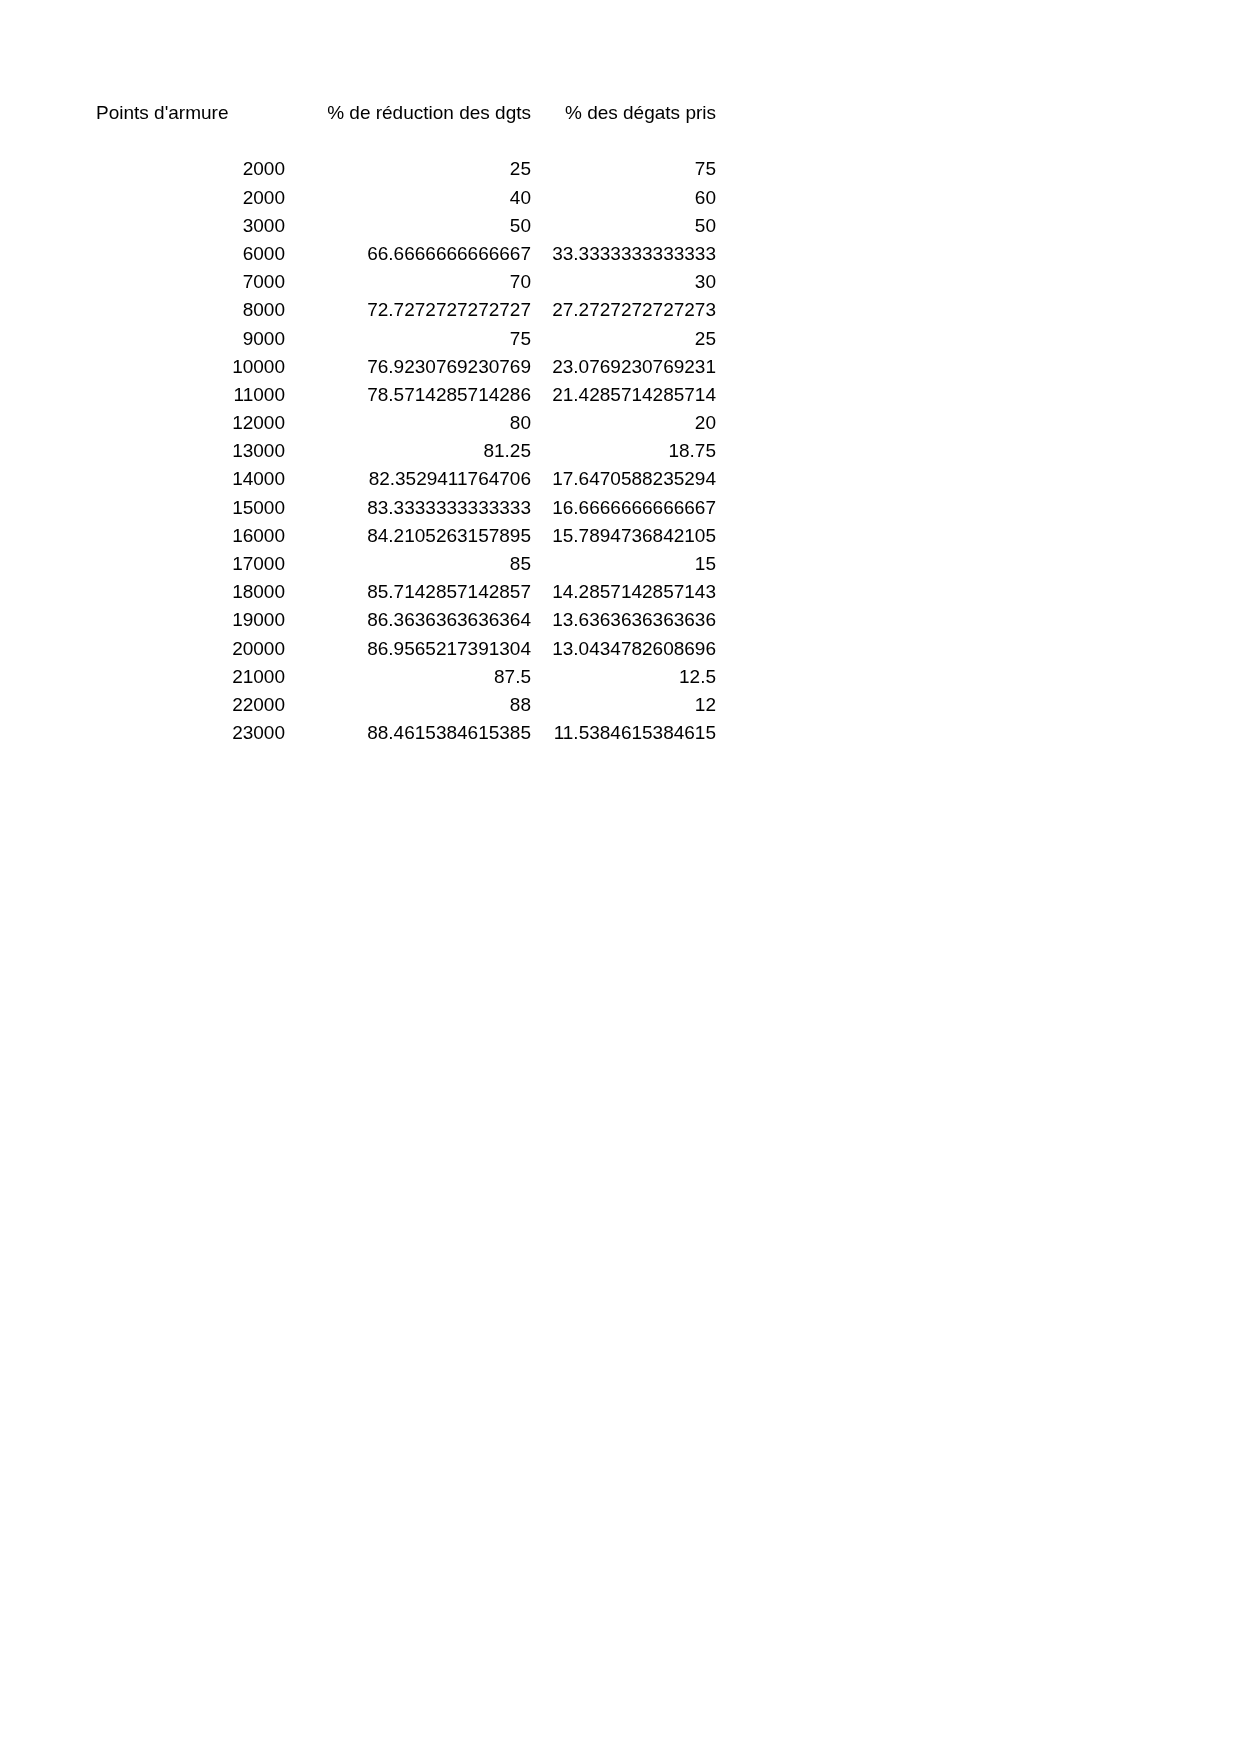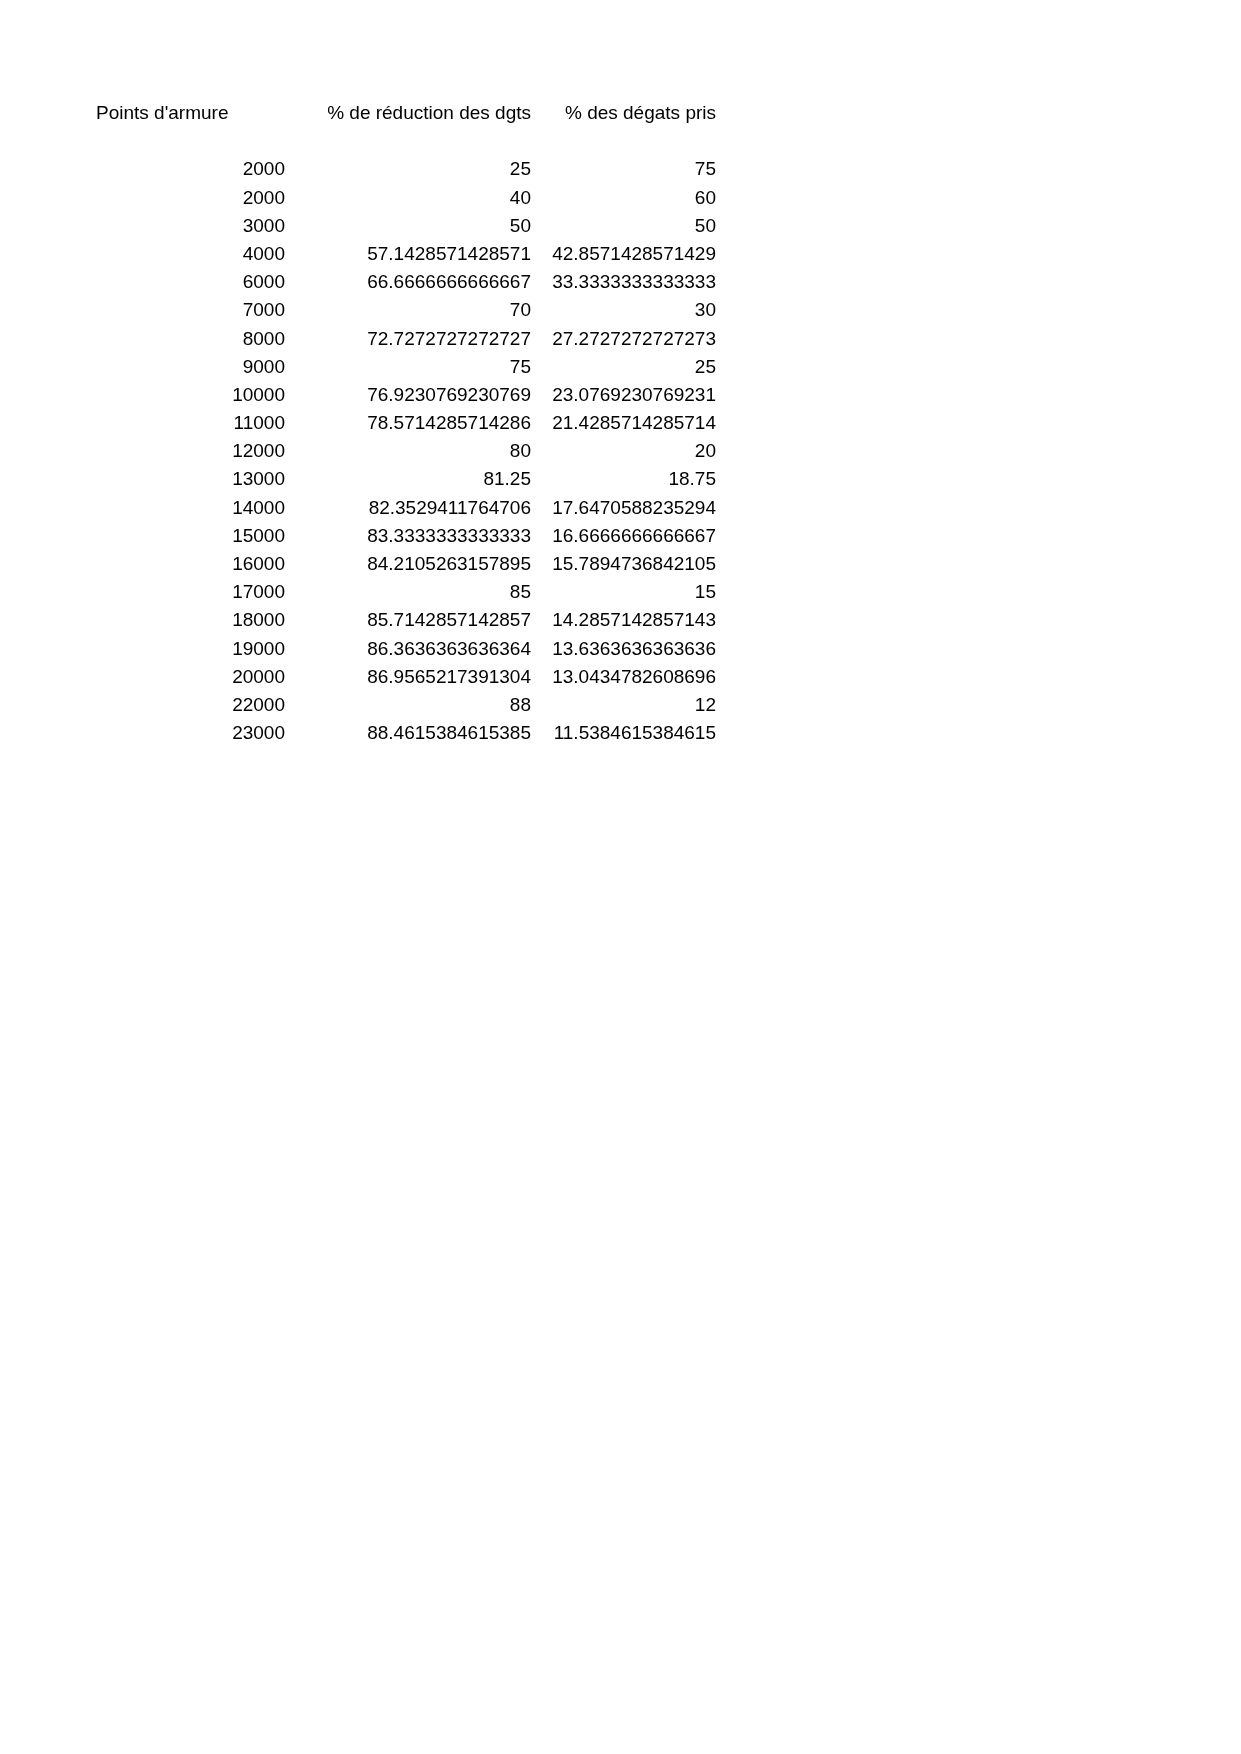--- a/index.html
+++ b/index.html
@@ -62,25 +62,20 @@
         </div>
         <div class="row">
           <div class="cell num c1">2000</div>
           <div class="cell num c2">40</div>
           <div class="cell num c3">60</div>
         </div>
         <div class="row">
           <div class="cell num c1">3000</div>
           <div class="cell num c2">50</div>
           <div class="cell num c3">50</div>
-        </div>
-        <div class="row">
-          <div class="cell num c1">4000</div>
-          <div class="cell num c2">57.1428571428571</div>
-          <div class="cell num c3">42.8571428571429</div>
         </div>
         <div class="row">
           <div class="cell num c1">6000</div>
           <div class="cell num c2">66.6666666666667</div>
           <div class="cell num c3">33.3333333333333</div>
         </div>
         <div class="row">
           <div class="cell num c1">7000</div>
           <div class="cell num c2">70</div>
           <div class="cell num c3">30</div>
@@ -144,20 +139,25 @@
           <div class="cell num c1">19000</div>
           <div class="cell num c2">86.3636363636364</div>
           <div class="cell num c3">13.6363636363636</div>
         </div>
         <div class="row">
           <div class="cell num c1">20000</div>
           <div class="cell num c2">86.9565217391304</div>
           <div class="cell num c3">13.0434782608696</div>
         </div>
         <div class="row">
+          <div class="cell num c1">21000</div>
+          <div class="cell num c2">87.5</div>
+          <div class="cell num c3">12.5</div>
+        </div>
+        <div class="row">
           <div class="cell num c1">22000</div>
           <div class="cell num c2">88</div>
           <div class="cell num c3">12</div>
         </div>
         <div class="row">
           <div class="cell num c1">23000</div>
           <div class="cell num c2">88.4615384615385</div>
           <div class="cell num c3">11.5384615384615</div>
         </div>
       </div>

